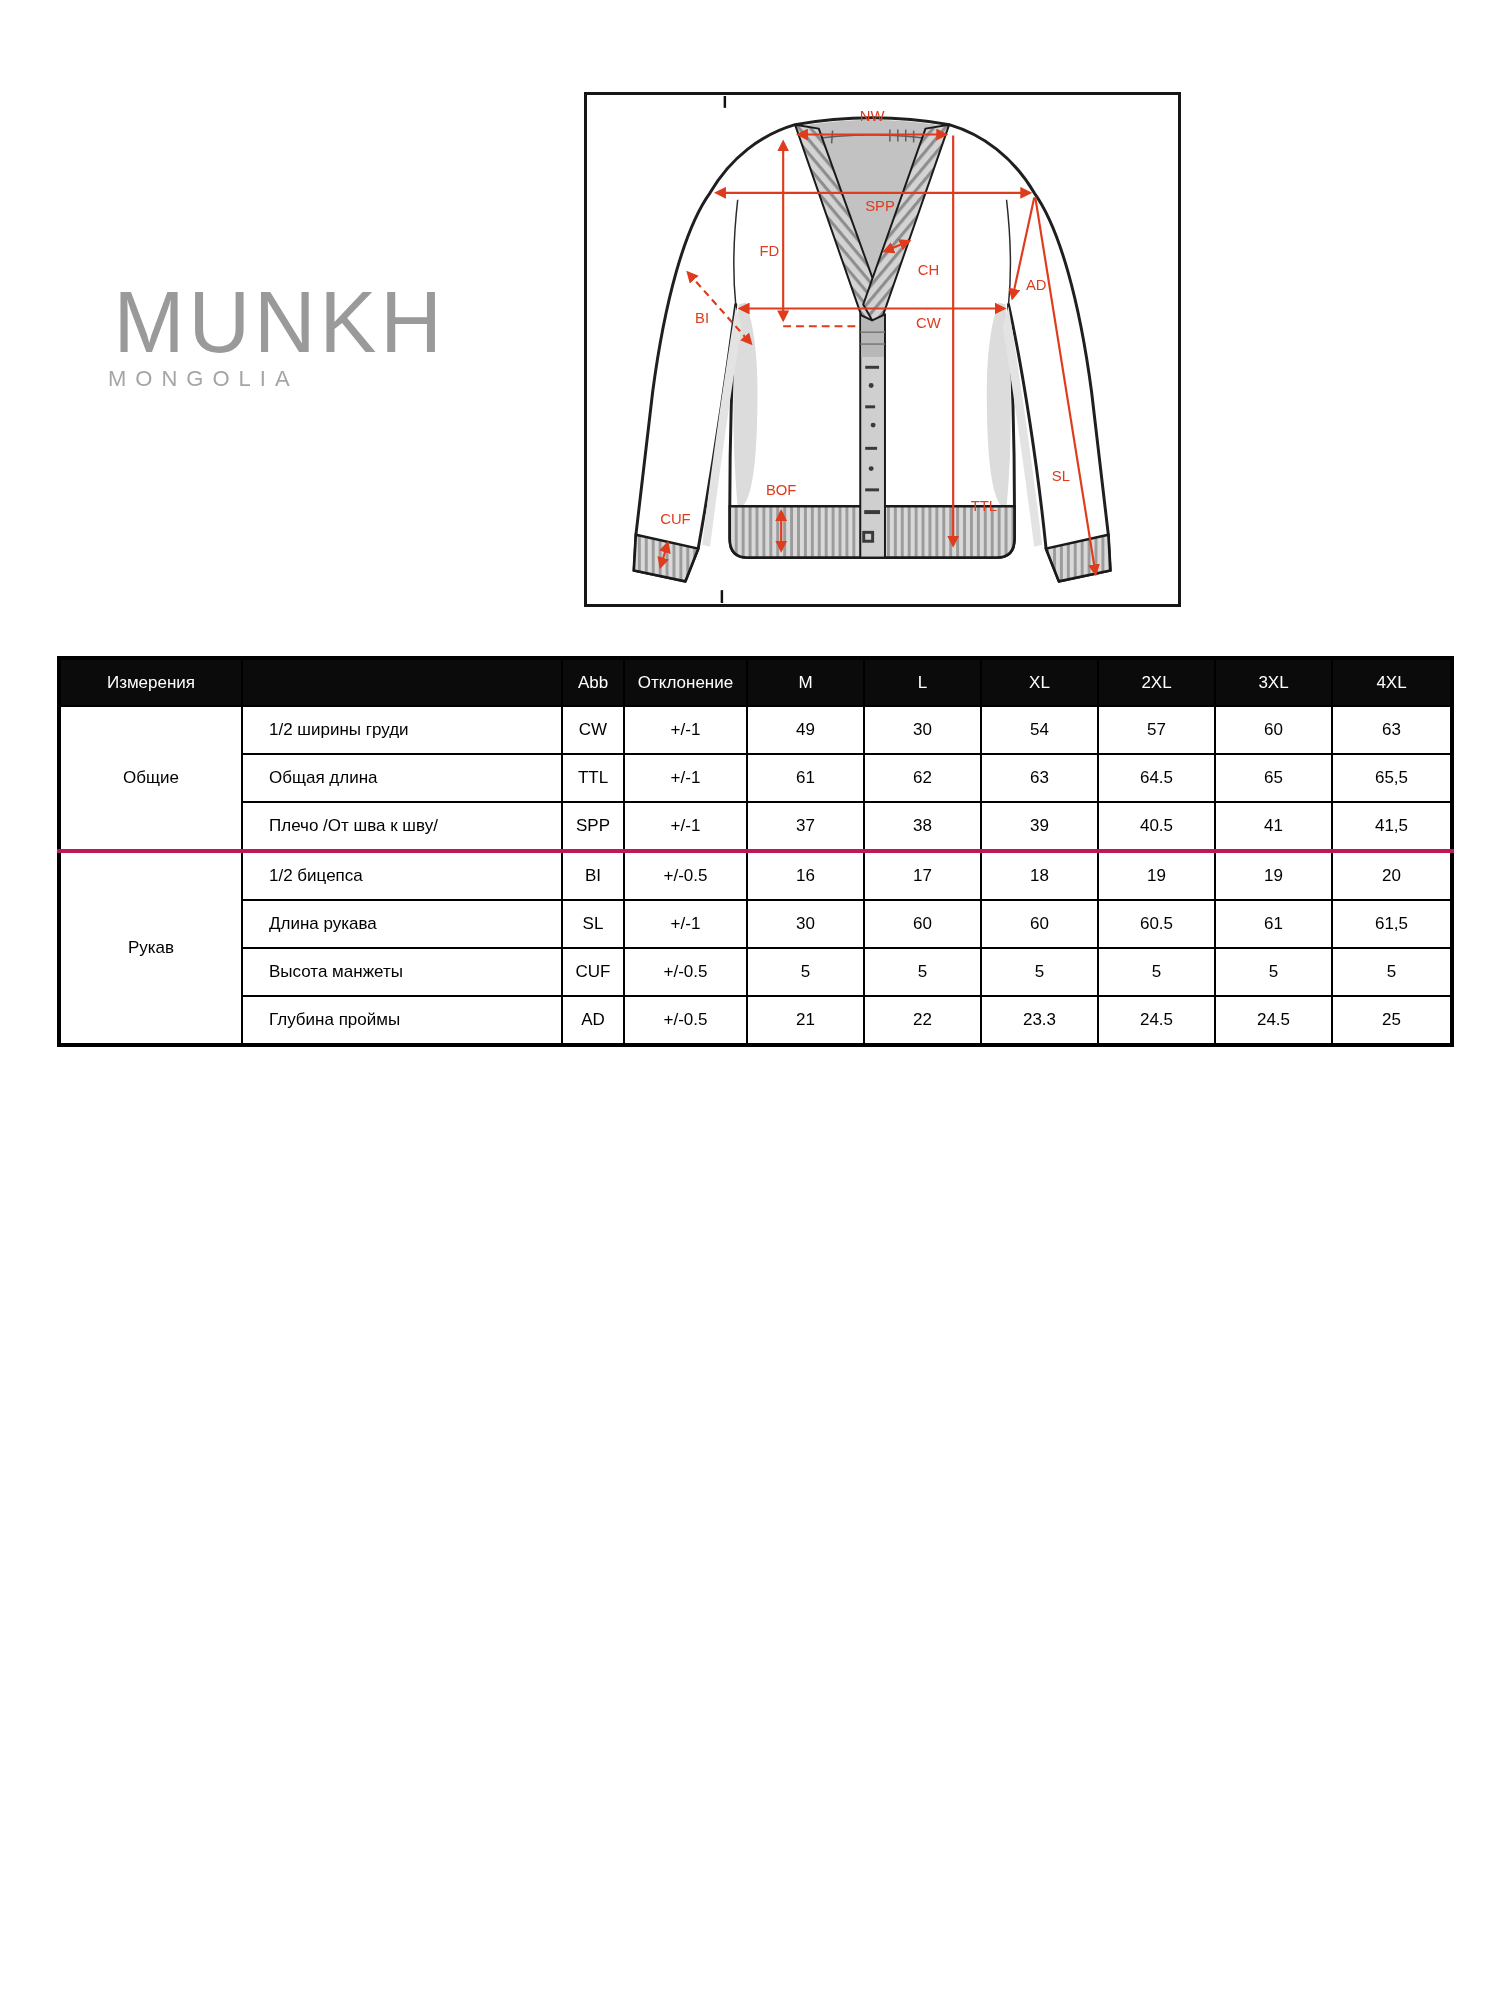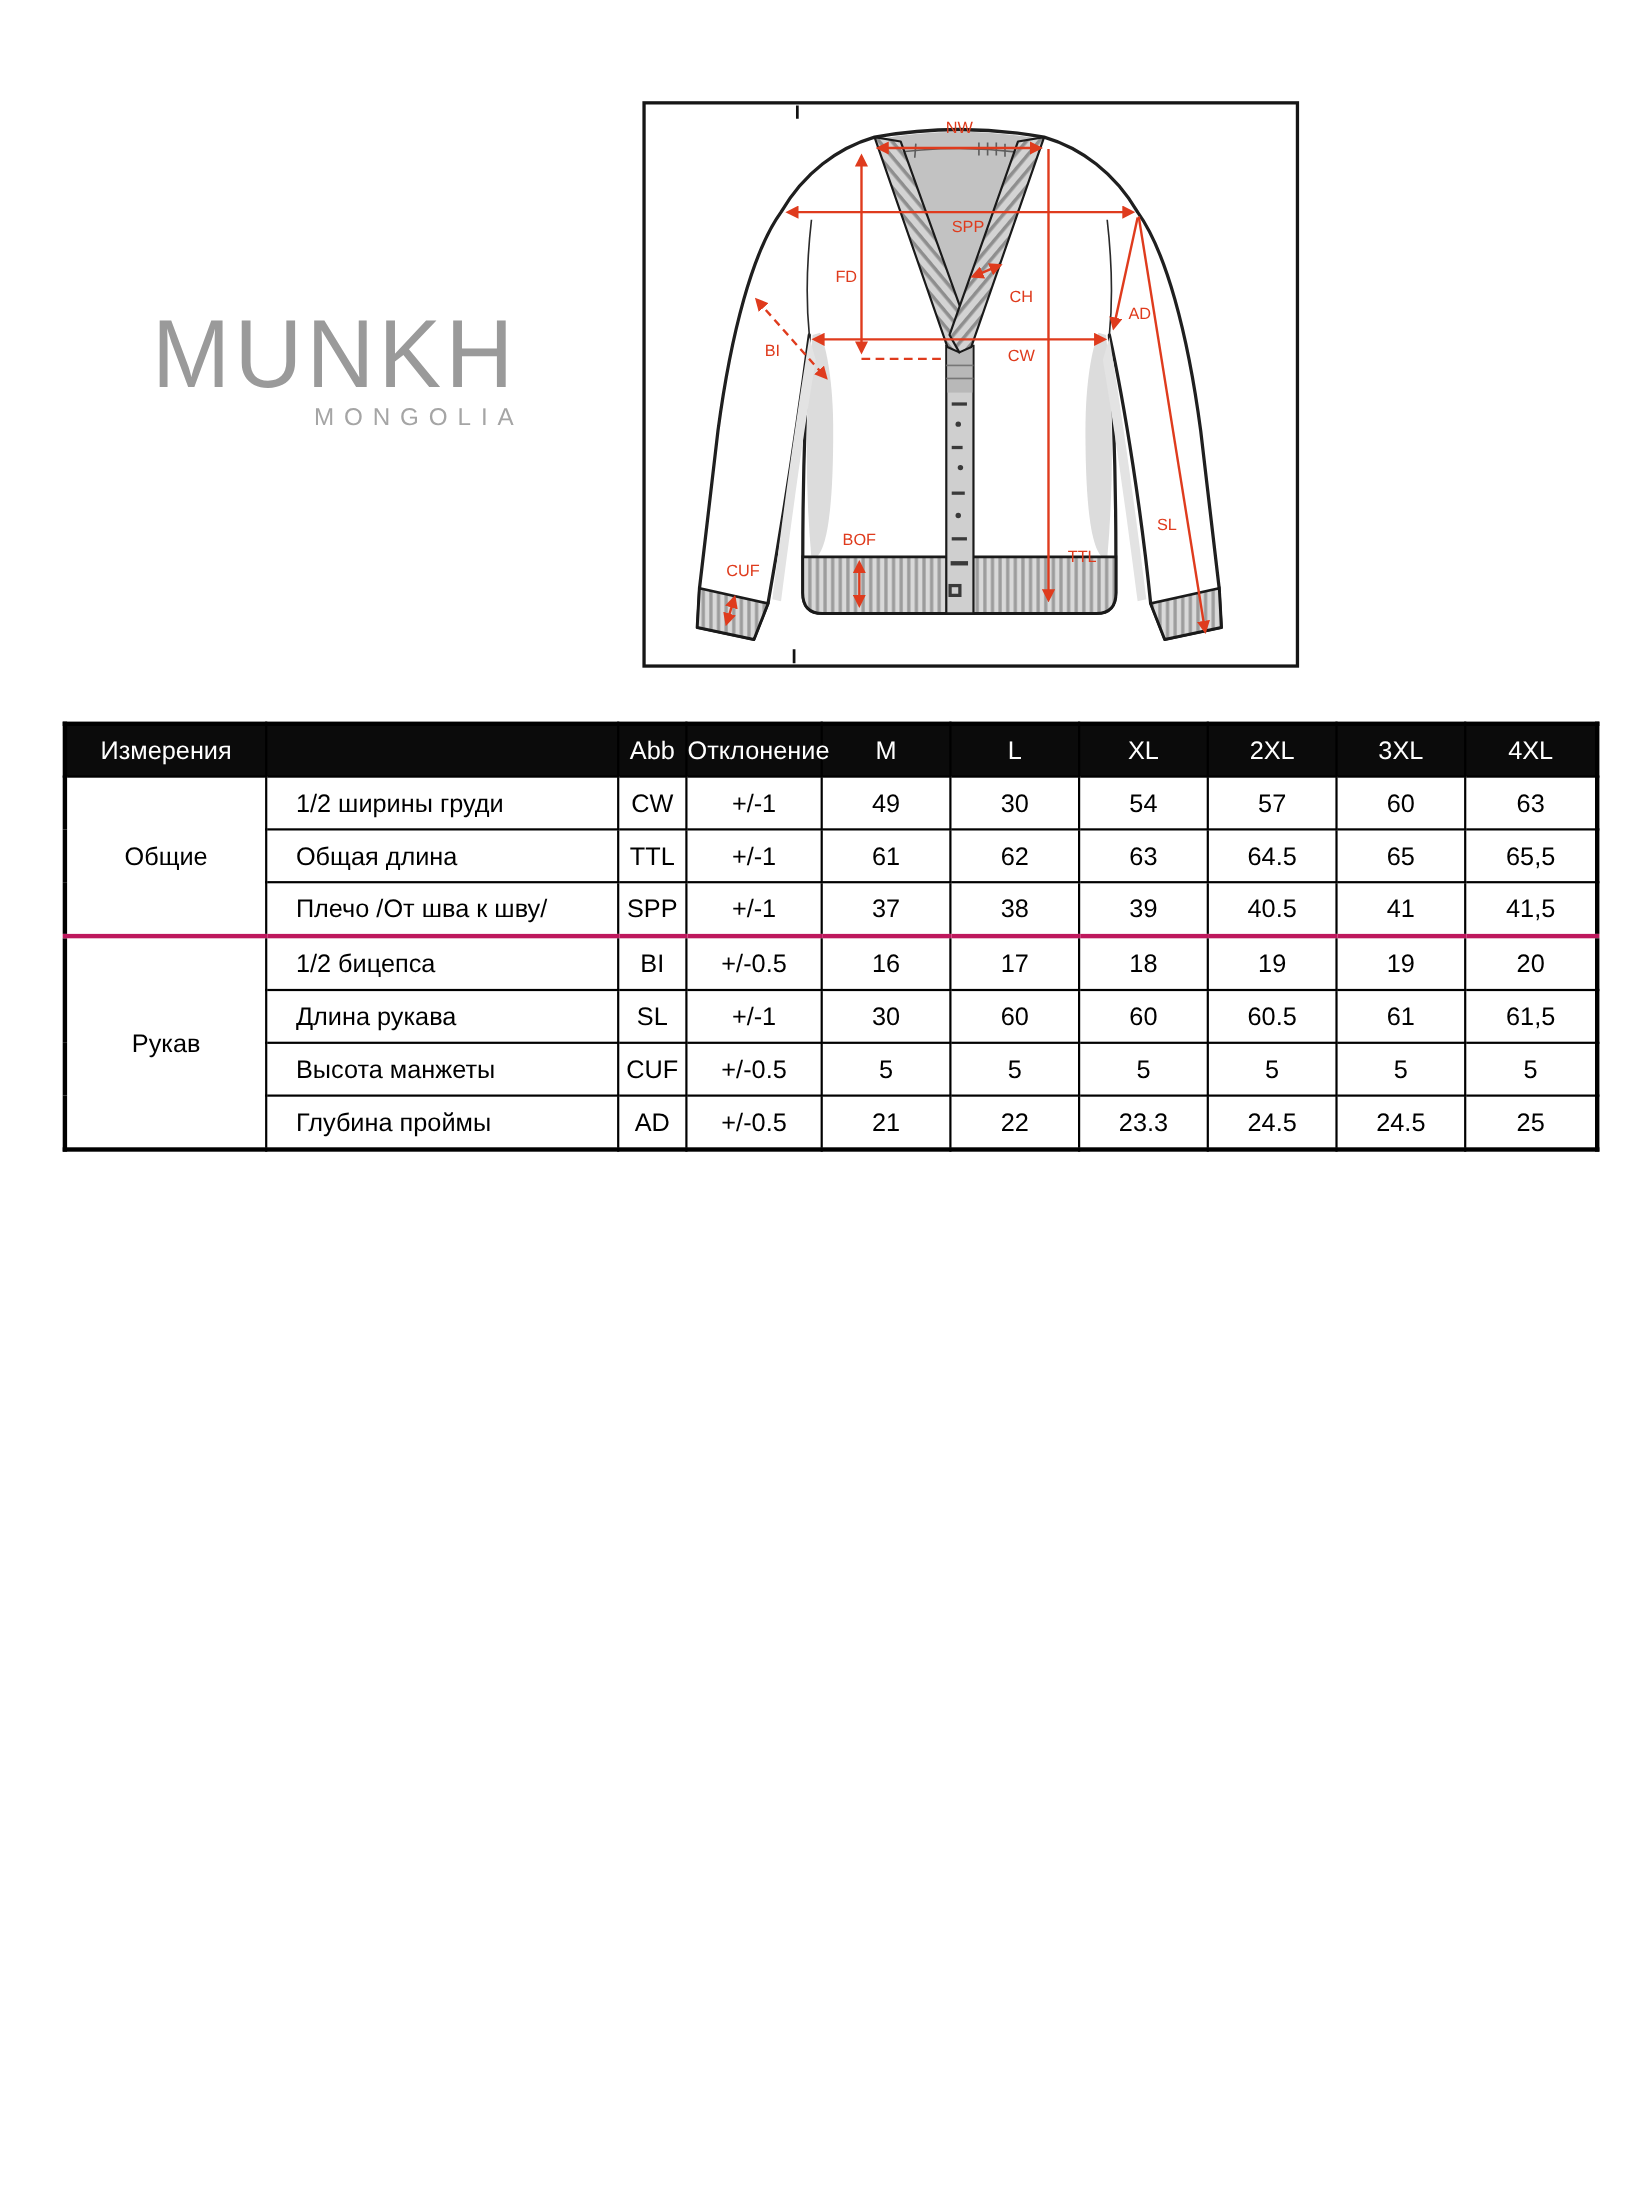--- a/index.html
+++ b/index.html
@@ -1,33 +1,33 @@
 <!DOCTYPE html>
 <html><head>
 <meta charset="utf-8">
 <style>
   html,body{margin:0;padding:0;background:#ffffff;}
   .page{position:relative;width:1500px;height:2000px;background:#ffffff;overflow:hidden;
         font-family:"Liberation Sans",sans-serif;color:#000;}
 
   
-  .logo{position:absolute;left:108px;top:278px;width:368px;text-align:right;}
+  .logo{position:absolute;left:108px;top:278px;width:368px;text-align:left;}
   .logo .brand{font-size:88px;line-height:1;letter-spacing:4px;color:#9a9a9a;
                transform:scaleX(0.97);transform-origin:center;white-space:nowrap;}
   .logo .sub{font-size:22px;letter-spacing:9px;color:#a5a5a5;white-space:nowrap;}
 
   
   .diagram-box{position:absolute;left:584px;top:92px;width:597px;height:515px;
                border:3px solid #161616;box-sizing:border-box;background:#fff;}
   .diagram-box svg{display:block;width:100%;height:100%;}
   .mlabel{font-family:"Liberation Sans",sans-serif;font-size:15px;fill:#df3b1d;}
 
   
   table.size{position:absolute;left:57px;top:656px;width:1393px;border-collapse:collapse;
-             table-layout:fixed;font-size:23px;border:4px solid #000;}
+             table-layout:fixed;font-size:17px;border:4px solid #000;}
   table.size th{background:#0b0b0b;color:#fff;font-weight:normal;height:45px;
                 border:2px solid #000;text-align:center;vertical-align:middle;padding:0;}
   table.size td{border:2px solid #000;height:46px;text-align:center;vertical-align:middle;
                 padding:0;background:#fff;}
   table.size td.name{text-align:left;padding-left:26px;}
   table.size tr.group-sep td{border-top:4px solid #be185d;}
 </style>
 </head>
 <body>
 

